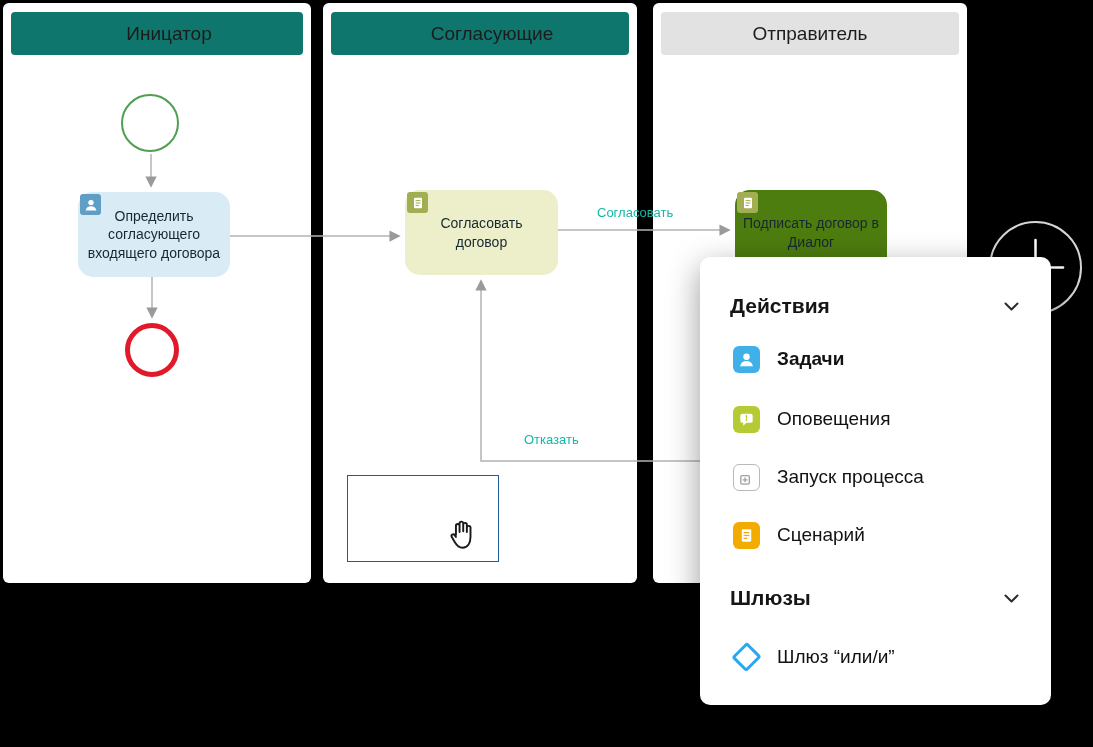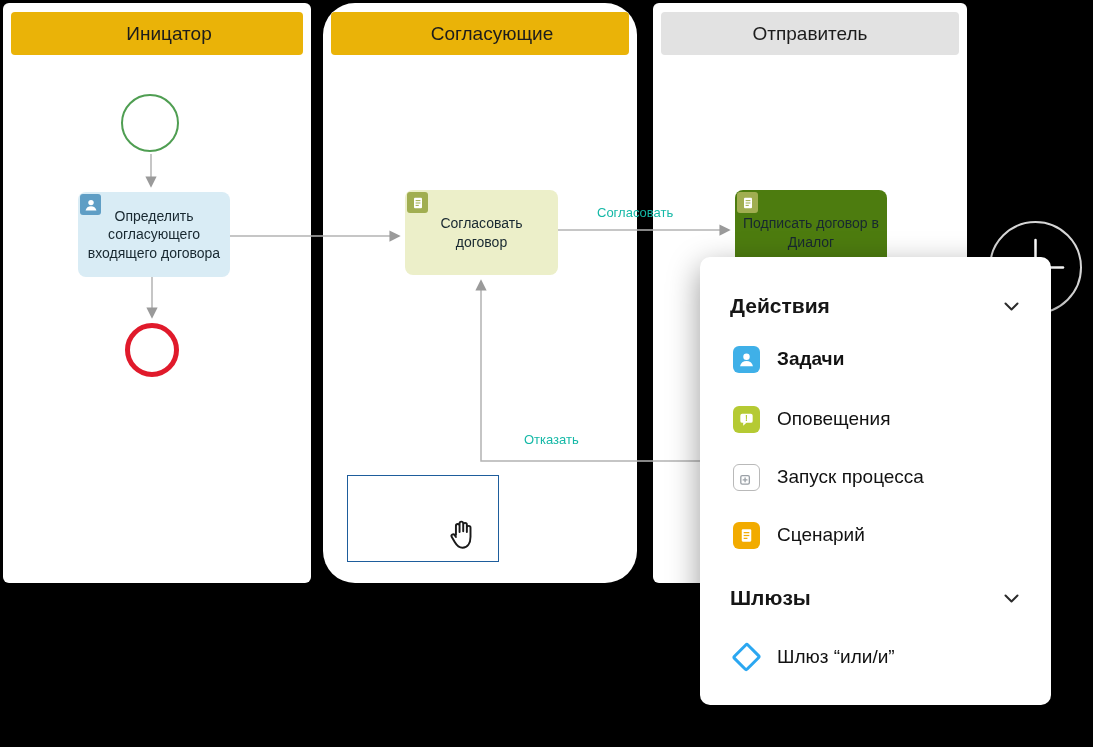--- a/index.html
+++ b/index.html
@@ -3,33 +3,33 @@
 <meta charset="utf-8">
 <style>
   html,body{margin:0;padding:0;background:#000;}
   body{
     position:relative;width:1093px;height:747px;overflow:hidden;
     font-family:"Liberation Sans", sans-serif;
   }
   
   .lane{position:absolute;top:3px;height:580px;background:#fff;border-radius:6px;z-index:1;}
   #lane1{left:3px;width:308px;}
-  #lane2{left:323px;width:314px;border-radius:32px;}
+  #lane2{left:323px;width:314px;}
   #lane3{left:653px;width:314px;}
   .lane-header{
     position:absolute;top:9px;left:8px;right:8px;height:43px;border-radius:4px;
     display:flex;align-items:center;justify-content:center;
     font-size:19px;color:#1c1c1c;
   }
-  .lane-header.green{background:#eab308;padding-left:24px;}
+  .lane-header.green{background:#0f766e;padding-left:24px;}
   .lane-header.gray{background:#e2e2e2;}
 
   
   .task{
-    position:absolute;border-radius:8px;display:flex;align-items:center;justify-content:center;
+    position:absolute;border-radius:15px;display:flex;align-items:center;justify-content:center;
     text-align:center;font-size:14px;color:#182830;line-height:1.3;
     padding:6px 8px;box-sizing:border-box;z-index:3;
   }
   #task1{left:78px;top:192px;width:152px;height:85px;background:#d9ecf5;}
   #task2{left:405px;top:190px;width:153px;height:85px;background:#ecefc9;}
   #task3{left:735px;top:190px;width:152px;height:85px;background:#4d7c0f;}
   .corner-icon{
     position:absolute;top:2px;left:2px;width:21px;height:21px;border-radius:3px;
     display:flex;align-items:center;justify-content:center;
   }

